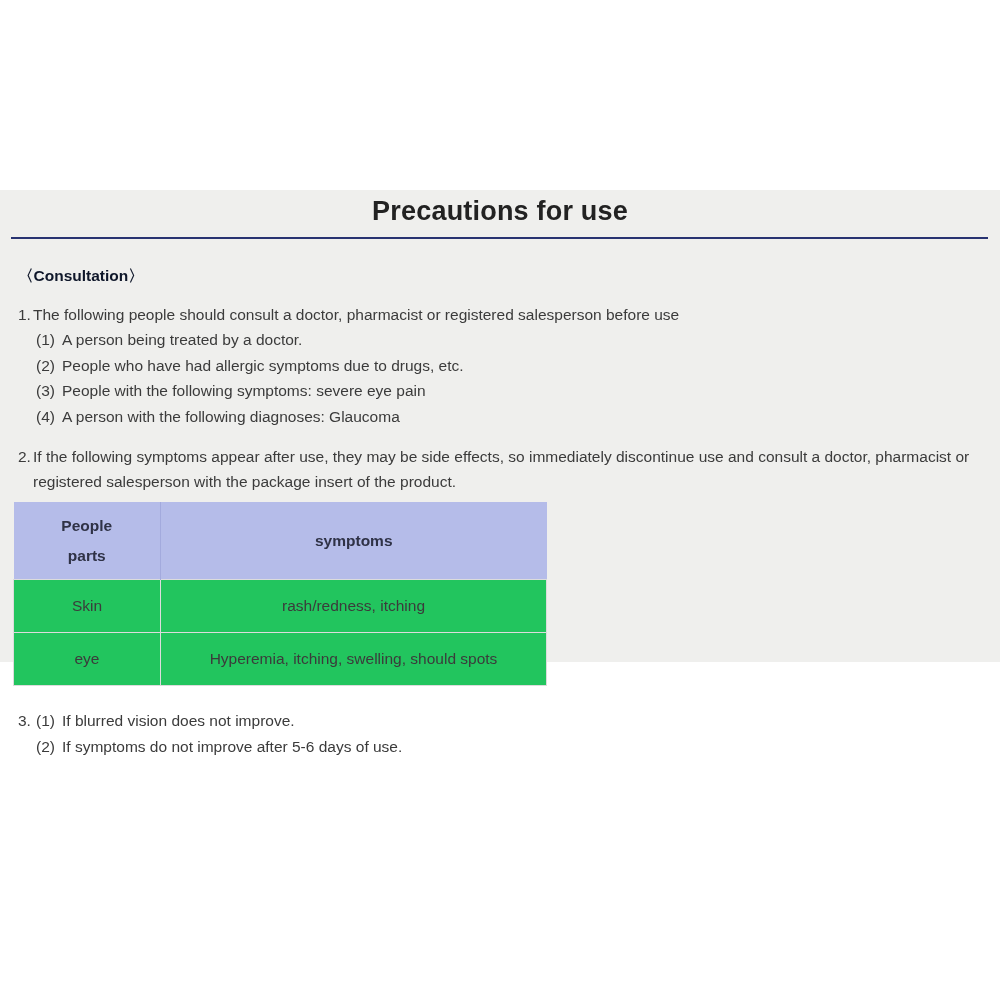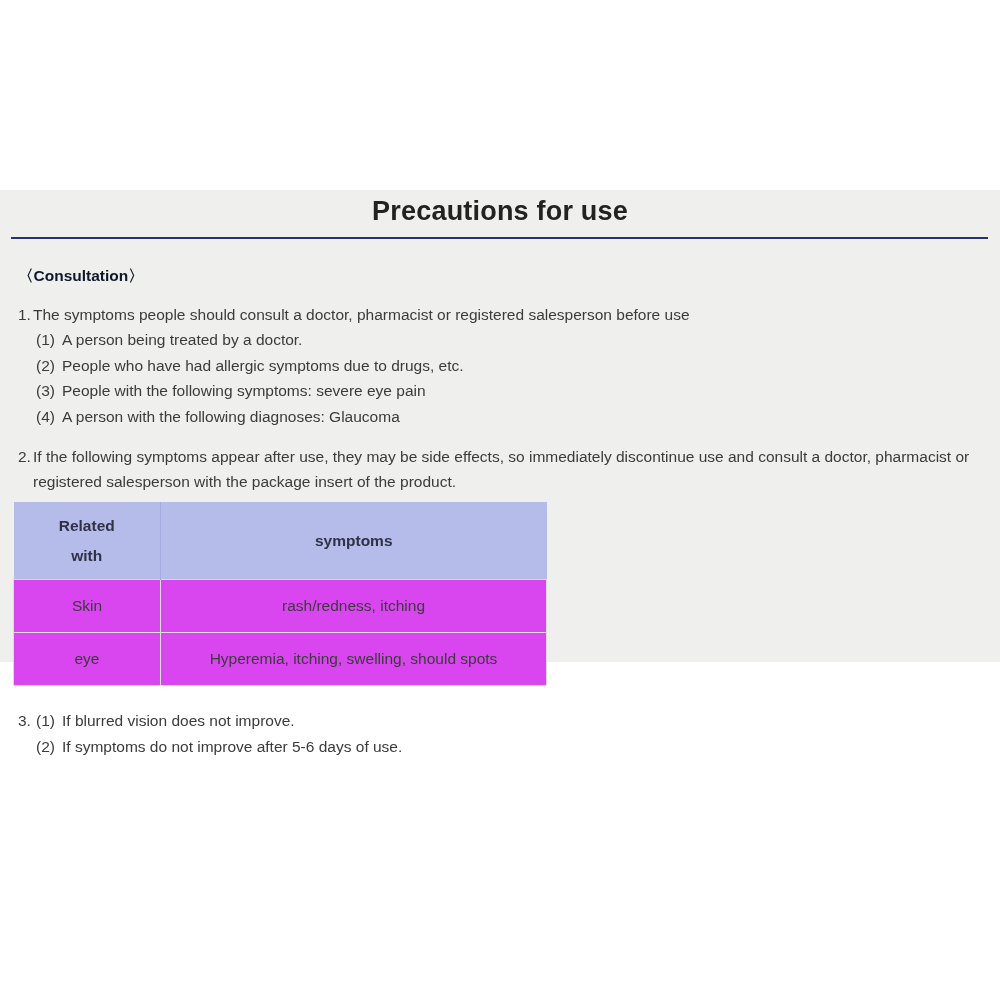--- a/index.html
+++ b/index.html
@@ -21,38 +21,38 @@
   .item-body { flex:1; }
   .sublist { margin-left:3px; }
   .subitem { display:flex; line-height:25.4px; }
   .sub-num { width:26px; flex:none; }
   table.symptoms { border-collapse:collapse; margin:7px 0 0 -5px; table-layout:fixed; }
   table.symptoms th { background:var(--table-header-bg,#b5bce9); color:#2f3246;
     font-size:15.5px; font-weight:bold; height:78px; text-align:center;
     vertical-align:middle; line-height:30px; }
   table.symptoms th.col-part { width:147px; border-right:1px solid #a3aadd; }
   table.symptoms th.col-symptoms { width:386px; }
-  table.symptoms td { background:#d946ef; border:1px solid #dcdcdc; height:53px;
+  table.symptoms td { background:#22c55e; border:1px solid #dcdcdc; height:53px;
     text-align:center; vertical-align:middle; font-size:15.5px; color:#3b3b3b; }
   .th-wrap { display:inline-block; max-width:74px; }
 </style>
 </head>
 <body>
 
 <div class="panel">
   <div class="page-title">Precautions for use</div>
   <div class="rule"></div>
 
   <div class="content">
     <div class="heading">〈Consultation〉</div>
 
     <div class="item item-1">
       <span class="item-num">1.</span>
       <div class="item-body">
-        <div>The symptoms people should consult a doctor, pharmacist or registered salesperson before use</div>
+        <div>The following people should consult a doctor, pharmacist or registered salesperson before use</div>
         <div class="sublist">
           <div class="subitem">
             <span class="sub-num">(1)</span>
             <span>A person being treated by a doctor.</span>
           </div>
           <div class="subitem">
             <span class="sub-num">(2)</span>
             <span>People who have had allergic symptoms due to drugs, etc.</span>
           </div>
           <div class="subitem">
@@ -69,21 +69,21 @@
 
     <div class="item item-2">
       <span class="item-num">2.</span>
       <div class="item-body">If the following symptoms appear after use, they may be side effects, so immediately discontinue use and consult a doctor, pharmacist or registered salesperson with the package insert of the product.</div>
     </div>
 
     <table class="symptoms">
       <tbody>
           <tr>
         <th class="col-part">
-          <span class="th-wrap">Related with</span>
+          <span class="th-wrap">People parts</span>
         </th>
         <th class="col-symptoms">symptoms</th>
       </tr>
       <tr>
         <td>Skin</td>
         <td>rash/redness, itching</td>
       </tr>
       <tr>
         <td>eye</td>
         <td>Hyperemia, itching, swelling, should spots</td>

